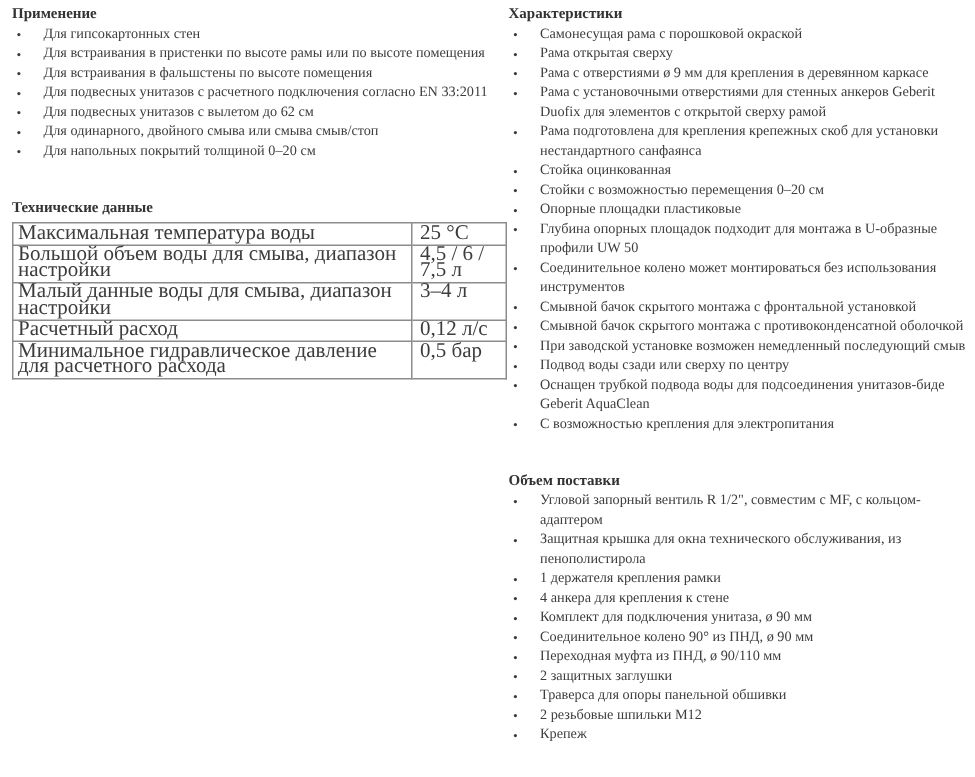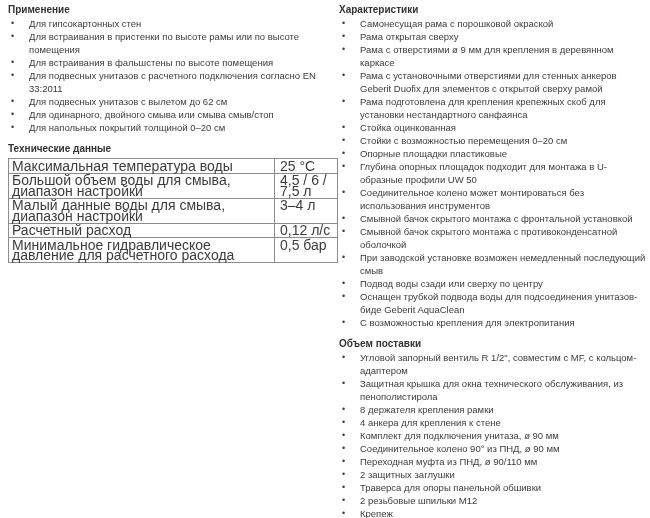--- a/index.html
+++ b/index.html
@@ -5,21 +5,21 @@
   html, body {
     margin: 0;
     padding: 0;
     background: #ffffff;
   }
   .page {
     position: relative;
     width: 650px;
     height: 518px;
     background: #ffffff;
-    font-family: Liberation Sans, sans-serif;
+    font-family: Liberation Serif, serif;
     font-size: 9.5px;
     line-height: 13px;
     color: #3c3c3c;
     display: flex;
     box-sizing: border-box;
     overflow: hidden;
   }
   .col {
     box-sizing: border-box;
   }
@@ -32,21 +32,21 @@
     padding: 3px 4px 0 12px;
   }
   h3.sec-title {
     font-size: 10px;
     line-height: 13px;
     font-weight: bold;
     color: #333333;
     margin: 0 0 1px 0;
   }
   section + section h3.sec-title {
-    margin-top: 8px;
+    margin-top: 24px;
   }
   ul.bullets {
     list-style: none;
     margin: 0;
     padding: 0;
   }
   ul.bullets li {
     display: flex;
     align-items: flex-start;
   }
@@ -263,21 +263,21 @@
             <span class="item-text">Угловой запорный вентиль R 1/2", совместим с MF, с кольцом-адаптером</span>
           </li>
 
           <li>
             <span class="bullet">•</span>
             <span class="item-text">Защитная крышка для окна технического обслуживания, из пенополистирола</span>
           </li>
 
           <li>
             <span class="bullet">•</span>
-            <span class="item-text">8 держателя крепления рамки</span>
+            <span class="item-text">1 держателя крепления рамки</span>
           </li>
 
           <li>
             <span class="bullet">•</span>
             <span class="item-text">4 анкера для крепления к стене</span>
           </li>
 
           <li>
             <span class="bullet">•</span>
             <span class="item-text">Комплект для подключения унитаза, ø 90 мм</span>

